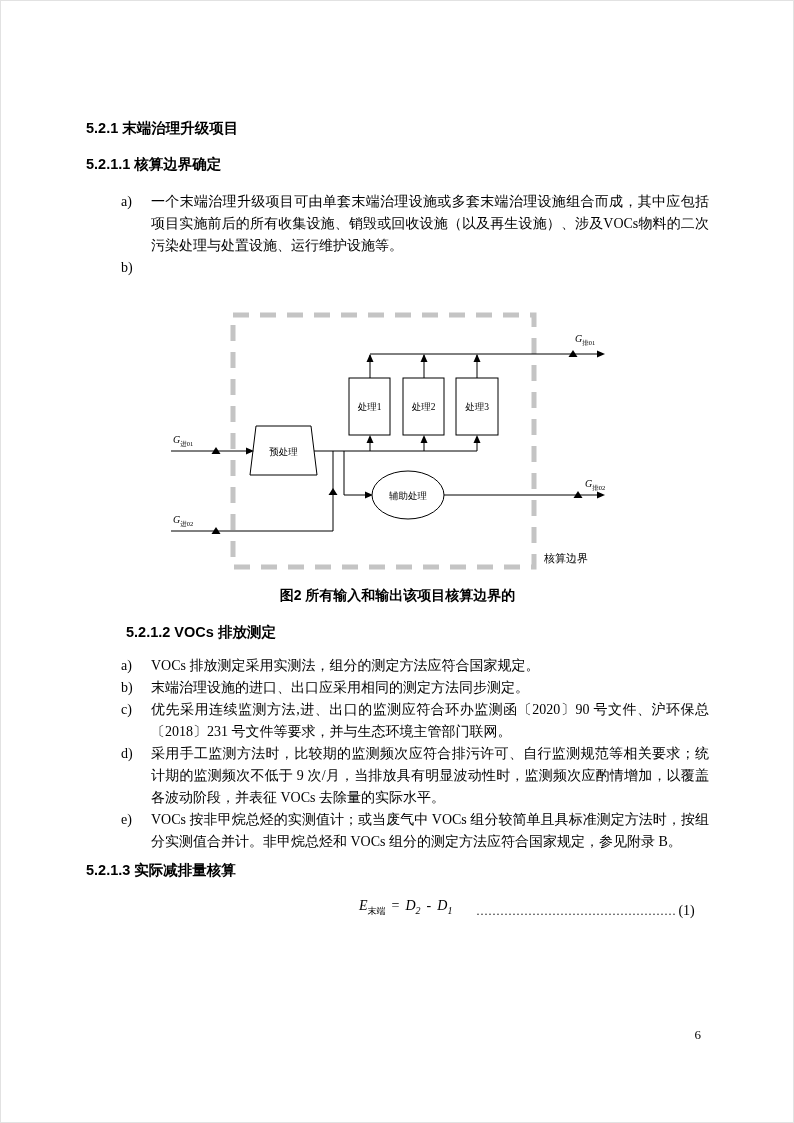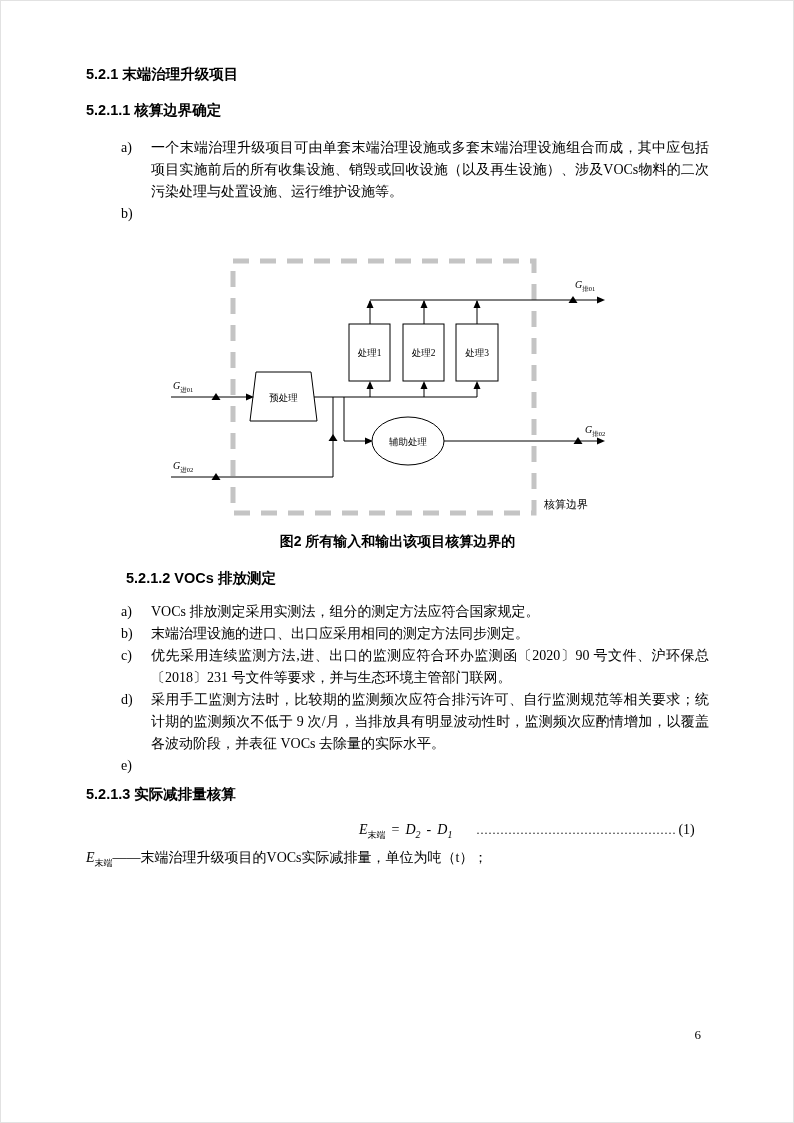--- a/index.html
+++ b/index.html
@@ -1,20 +1,20 @@
 <!DOCTYPE html>
 <html><head>
 <meta charset="utf-8">
 <style>
   html,body{margin:0;padding:0;background:#f2f2f2;}
   .page{
     width:794px;height:1123px;background:#fff;position:relative;
     font-family:"Liberation Serif","DejaVu Serif",serif;
     font-size:14px;color:#000;box-sizing:border-box;
-    padding:64px 84px 0 85px;border:1px solid #e2e2e2;margin:0 auto;
+    padding:118px 84px 0 85px;border:1px solid #e2e2e2;margin:0 auto;
     overflow:hidden;
   }
   .sec-heading{
     font-family:"Liberation Sans","DejaVu Sans",sans-serif;
     font-weight:bold;font-size:14.5px;line-height:19px;margin:0 0 17px 0;
   }
   .list{margin:0;}
   .list-item{display:flex;line-height:22px;text-align:justify;}
   .list-item .lbl{flex:0 0 30px;margin-left:35px;}
   .list-item .txt{flex:1;}
@@ -23,21 +23,21 @@
   .fig-caption{
     text-align:center;font-family:"Liberation Sans","DejaVu Sans",sans-serif;
     font-weight:bold;font-size:14px;line-height:20px;margin-top:6px;
   }
   .heading-5212{margin-top:18px;margin-bottom:0;margin-left:40px;}
   .list2{margin-top:13px;}
   .heading-5213{margin-top:8px;margin-bottom:0;}
   .intro-para{margin:10px 0 0 35px;line-height:22px;}
   .formula-row{
     margin:14px 0 0 273px;line-height:24px;font-size:14px;
-    display:flex;align-items:flex-start;
+    display:flex;align-items:flex-end;
   }
   .math-var{font-style:italic;font-family:"Liberation Serif",serif;}
   .math-sub{font-size:9px;vertical-align:sub;font-style:normal;}
   .math-sub-num{font-size:10px;vertical-align:sub;font-style:italic;}
   .formula-eq{margin:0 6px;}
   .formula-leader{
     font-size:12px;letter-spacing:1px;margin-left:24px;color:#111;
     white-space:nowrap;overflow:hidden;max-width:200px;display:inline-block;
   }
   .formula-num{margin-left:2px;}
@@ -151,32 +151,30 @@
     <div class="list-item">
       <span class="lbl">c)</span>
       <span class="txt">优先采用连续监测方法,进、出口的监测应符合环办监测函〔2020〕90 号文件、沪环保总〔2018〕231 号文件等要求，并与生态环境主管部门联网。</span>
     </div>
     <div class="list-item">
       <span class="lbl">d)</span>
       <span class="txt">采用手工监测方法时，比较期的监测频次应符合排污许可、自行监测规范等相关要求；统计期的监测频次不低于 9 次/月，当排放具有明显波动性时，监测频次应酌情增加，以覆盖各波动阶段，并表征 VOCs 去除量的实际水平。</span>
     </div>
     <div class="list-item">
       <span class="lbl">e)</span>
+      <span class="txt">VOCs 按非甲烷总烃的实测值计；或当废气中 VOCs 组分较简单且具标准测定方法时，按组分实测值合并计。非甲烷总烃和 VOCs 组分的测定方法应符合国家规定，参见附录 B。</span>
     </div>
   </div>
 
   <div class="sec-heading heading-5213">5.2.1.3  实际减排量核算</div>
 
 
   <div class="formula-row">
     <span><span class="math-var">E</span><span class="math-sub">末端</span><span class="formula-eq">=</span><span class="math-var">D</span><span class="math-sub-num">2</span><span class="formula-eq">-</span><span class="math-var">D</span><span class="math-sub-num">1</span></span>
     <span class="formula-leader">..................................................</span>
     <span class="formula-num">(1)</span>
   </div>
 
 
-  <div class="where-term">
-    <span class="math-var">E</span><span class="math-sub">末端</span><span>——末端治理升级项目的VOCs实际减排量，单位为吨（t）；</span>
-  </div>
 
   <div class="page-number">6</div>
 
 </div>
 
 </body></html>

